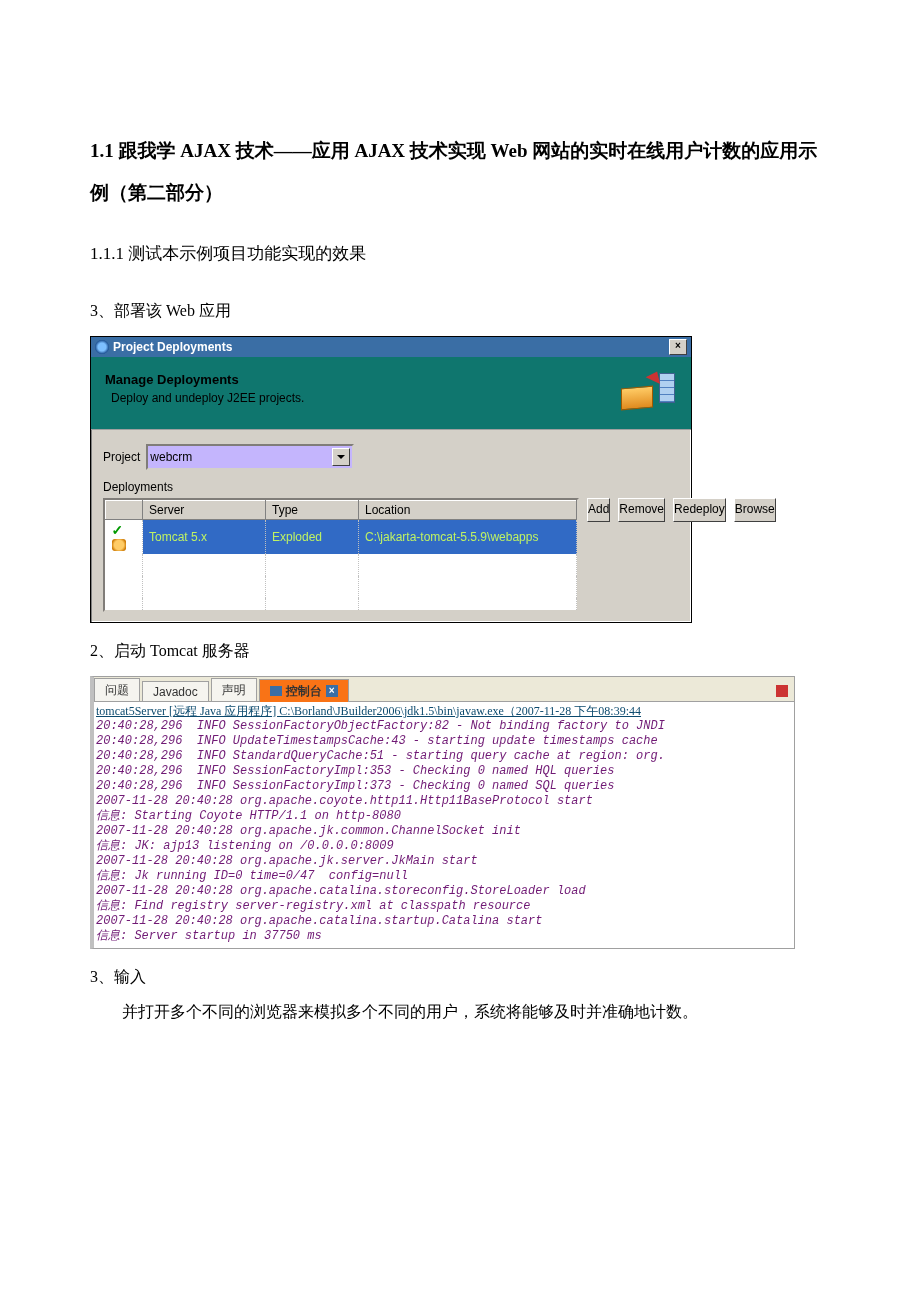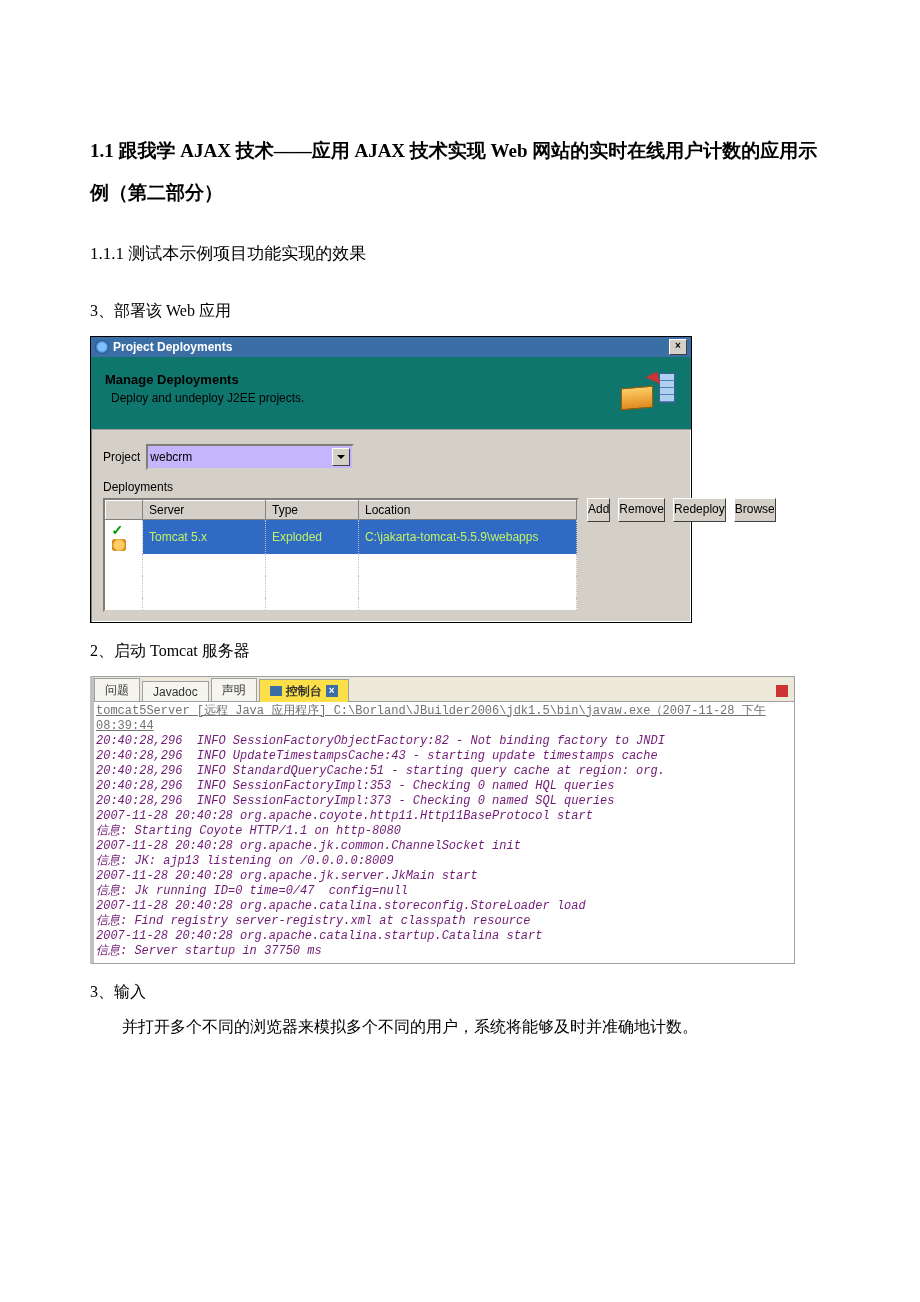--- a/index.html
+++ b/index.html
@@ -243,21 +243,21 @@
     border: 1px solid #a0a0a0;
     border-bottom: none;
     background: #f5f4ef;
     color: #333;
     cursor: pointer;
     display: flex;
     align-items: center;
     gap: 4px;
   }
   .tab.active {
-    background: #fde047;
+    background: #f97316;
     font-weight: bold;
     position: relative;
     top: 1px;
   }
   .tab .tico {
     width: 12px; height: 10px;
     background: #3a6ea5;
     display: inline-block;
   }
   .tab .xclose {
@@ -280,22 +280,22 @@
   .console-body {
     background: #ffffff;
     font-family: "Consolas", "Courier New", monospace;
     font-size: 12px;
     line-height: 1.25;
     padding: 2px 2px 4px 2px;
     white-space: pre;
     overflow: hidden;
   }
   .console-body .termline {
-    color: #737373;
-    font-family: Liberation Mono, monospace;
+    color: #0c4a6e;
+    font-family: Liberation Serif, serif;
     text-decoration: underline;
     white-space: normal;
   }
   .console-body .red { color: #701a75; font-style: italic; }
   .body-para {
     font-size: 16px;
     margin: 0 0 10px 0;
     text-indent: 2em;
   }
 </style>

